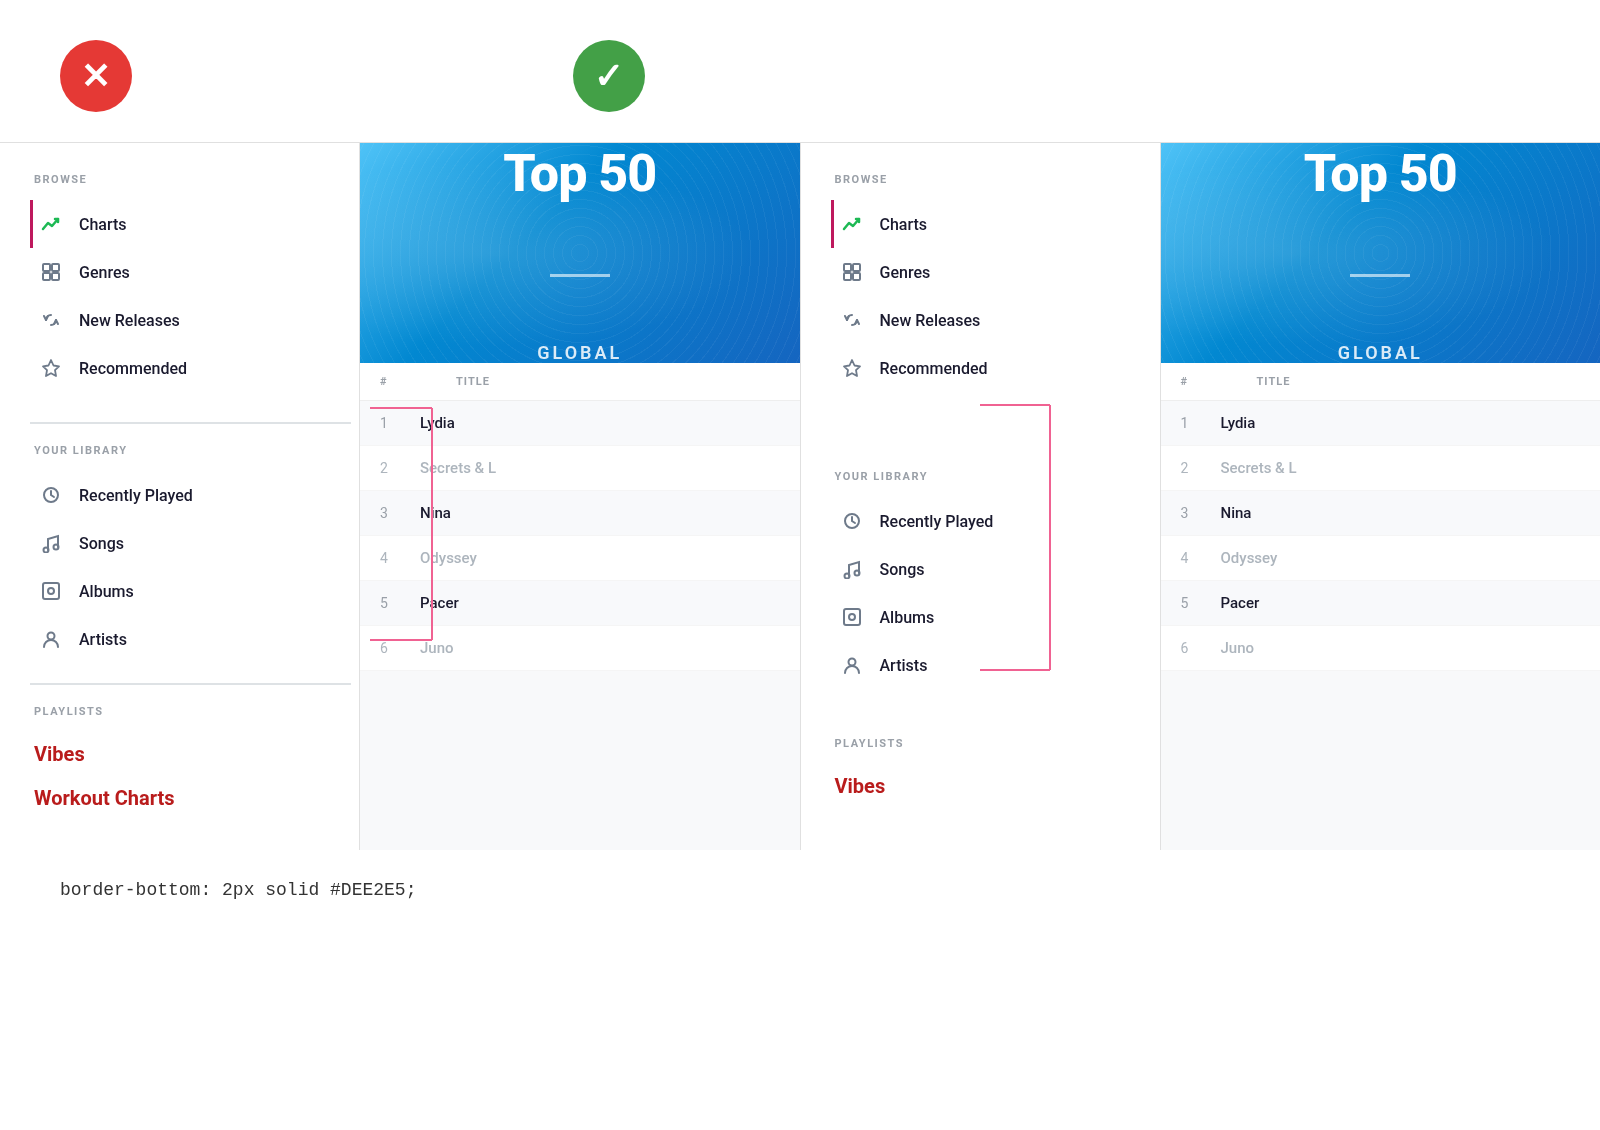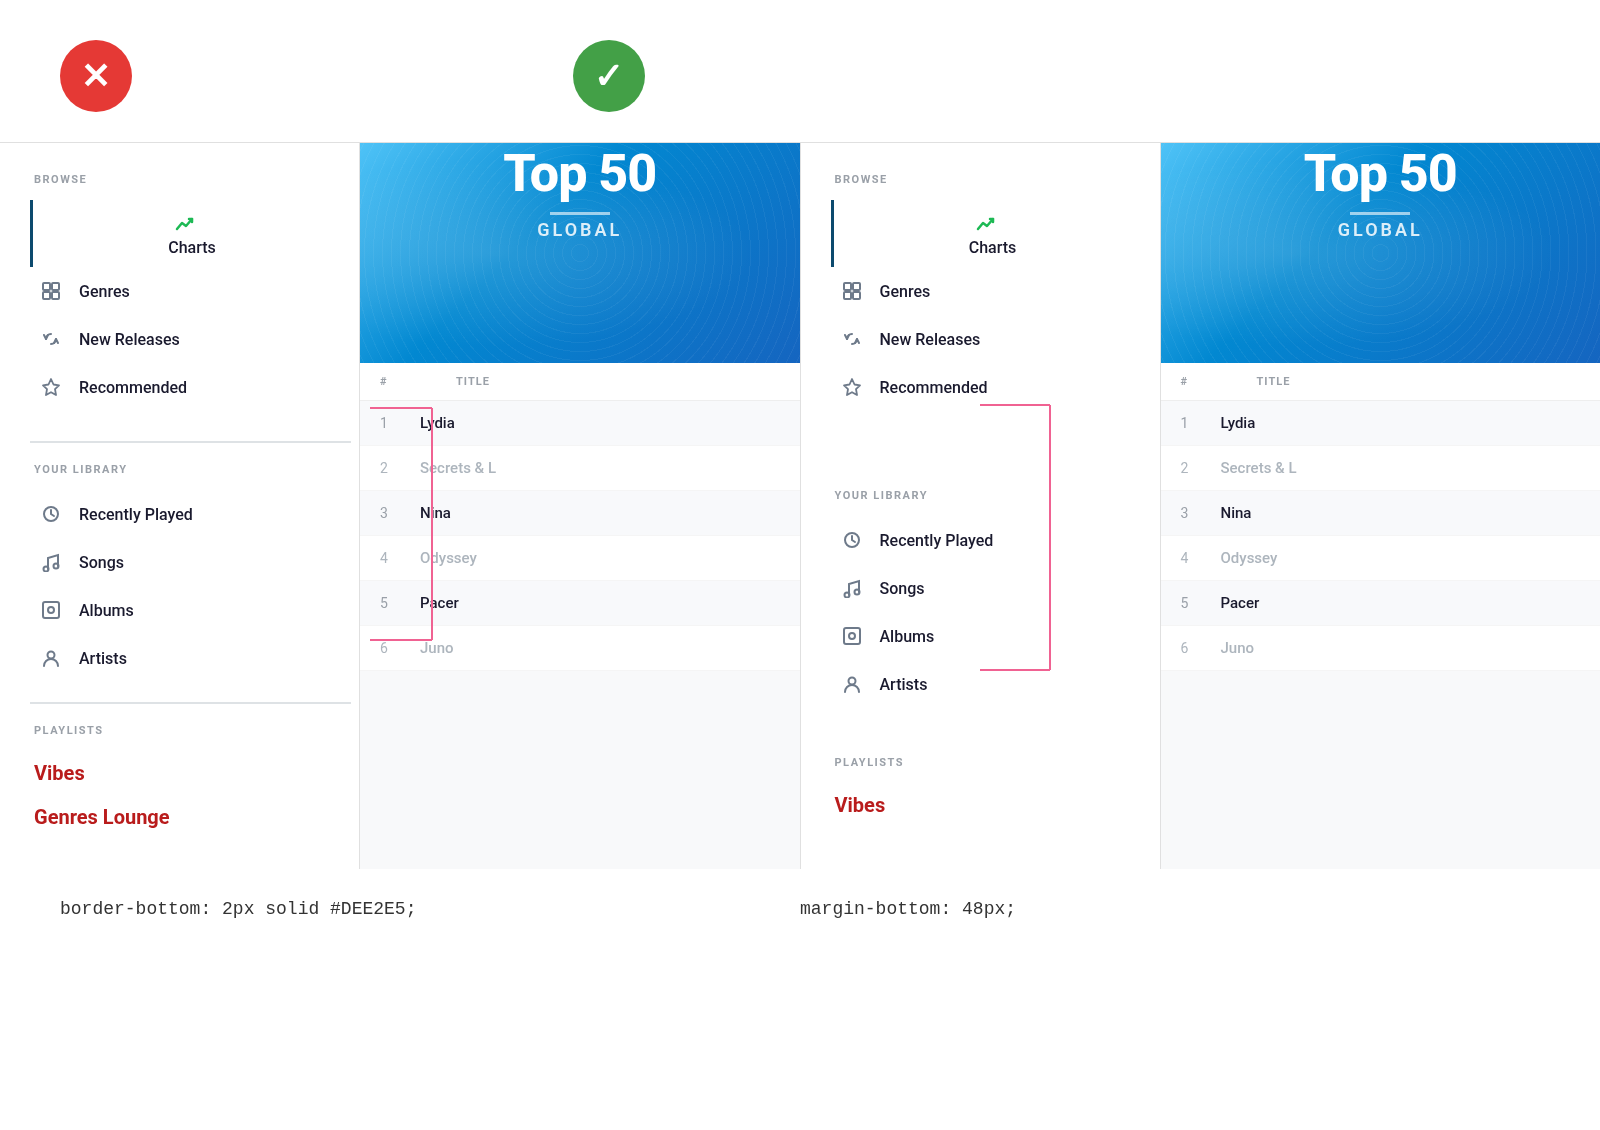--- a/index.html
+++ b/index.html
@@ -82,23 +82,22 @@
       display: flex;
       align-items: center;
       padding: 10px 4px;
       font-size: 16px;
       color: #1a1a2e;
       font-weight: 500;
       cursor: pointer;
       border-left: 3px solid transparent;
     }
     .nav-item.active {
-      border-left: 3px solid #0c4a6e;
+      border-left: 3px solid #be185d;
       color: #1a1a2e;
-      flex-direction: column;
     }
     .nav-item .nav-icon {
       width: 28px;
       height: 28px;
       margin-right: 14px;
       display: flex;
       align-items: center;
       justify-content: center;
       font-size: 18px;
       color: #6e7a8a;
@@ -121,21 +120,21 @@
     }
 
     
     .top50-banner {
       width: 100%;
       height: 220px;
       background: linear-gradient(135deg, #4fc3f7 0%, #0288d1 40%, #1565c0 100%);
       display: flex;
       flex-direction: column;
       align-items: center;
-      justify-content: flex-start;
+      justify-content: space-between;
       position: relative;
       overflow: hidden;
     }
     .top50-banner::before {
       content: '';
       position: absolute;
       inset: 0;
       background: radial-gradient(ellipse at 30% 50%, rgba(255,255,255,0.15) 0%, transparent 60%),
                   repeating-radial-gradient(circle at 50% 50%, transparent 0, transparent 8px, rgba(255,255,255,0.05) 8px, rgba(255,255,255,0.05) 9px);
     }
@@ -329,21 +328,21 @@
         </span>
         <span>Artists</span>
       </div>
 
       <div class="section-label" style="border-top: 2px solid #DEE2E5; padding-top: 20px;">PLAYLISTS</div>
 
       <div class="playlist-item">
         <span>Vibes</span>
       </div>
       <div class="playlist-item">
-        <span>Genres Lounge</span>
+        <span>Workout Charts</span>
       </div>
     </div>
 
     <div class="main-content">
       <div class="top50-banner">
         <div class="top50-text">Top 50</div>
         <div class="banner-underline"></div>
         <div class="global-text">GLOBAL</div>
       </div>
       <div class="track-list">
@@ -528,14 +527,13 @@
 
   <line x1="1050" y1="405" x2="1050" y2="670" stroke="#f06292" stroke-width="2"></line>
 
   <line x1="980" y1="405" x2="1050" y2="405" stroke="#f06292" stroke-width="2"></line>
 
   <line x1="980" y1="670" x2="1050" y2="670" stroke="#f06292" stroke-width="2"></line>
 </svg>
 
 <div class="annotation-row">
   <div class="annotation-text">border-bottom: 2px solid #DEE2E5;</div>
-  <div class="annotation-text">margin-bottom: 48px;</div>
 </div>
 
 </body></html>

